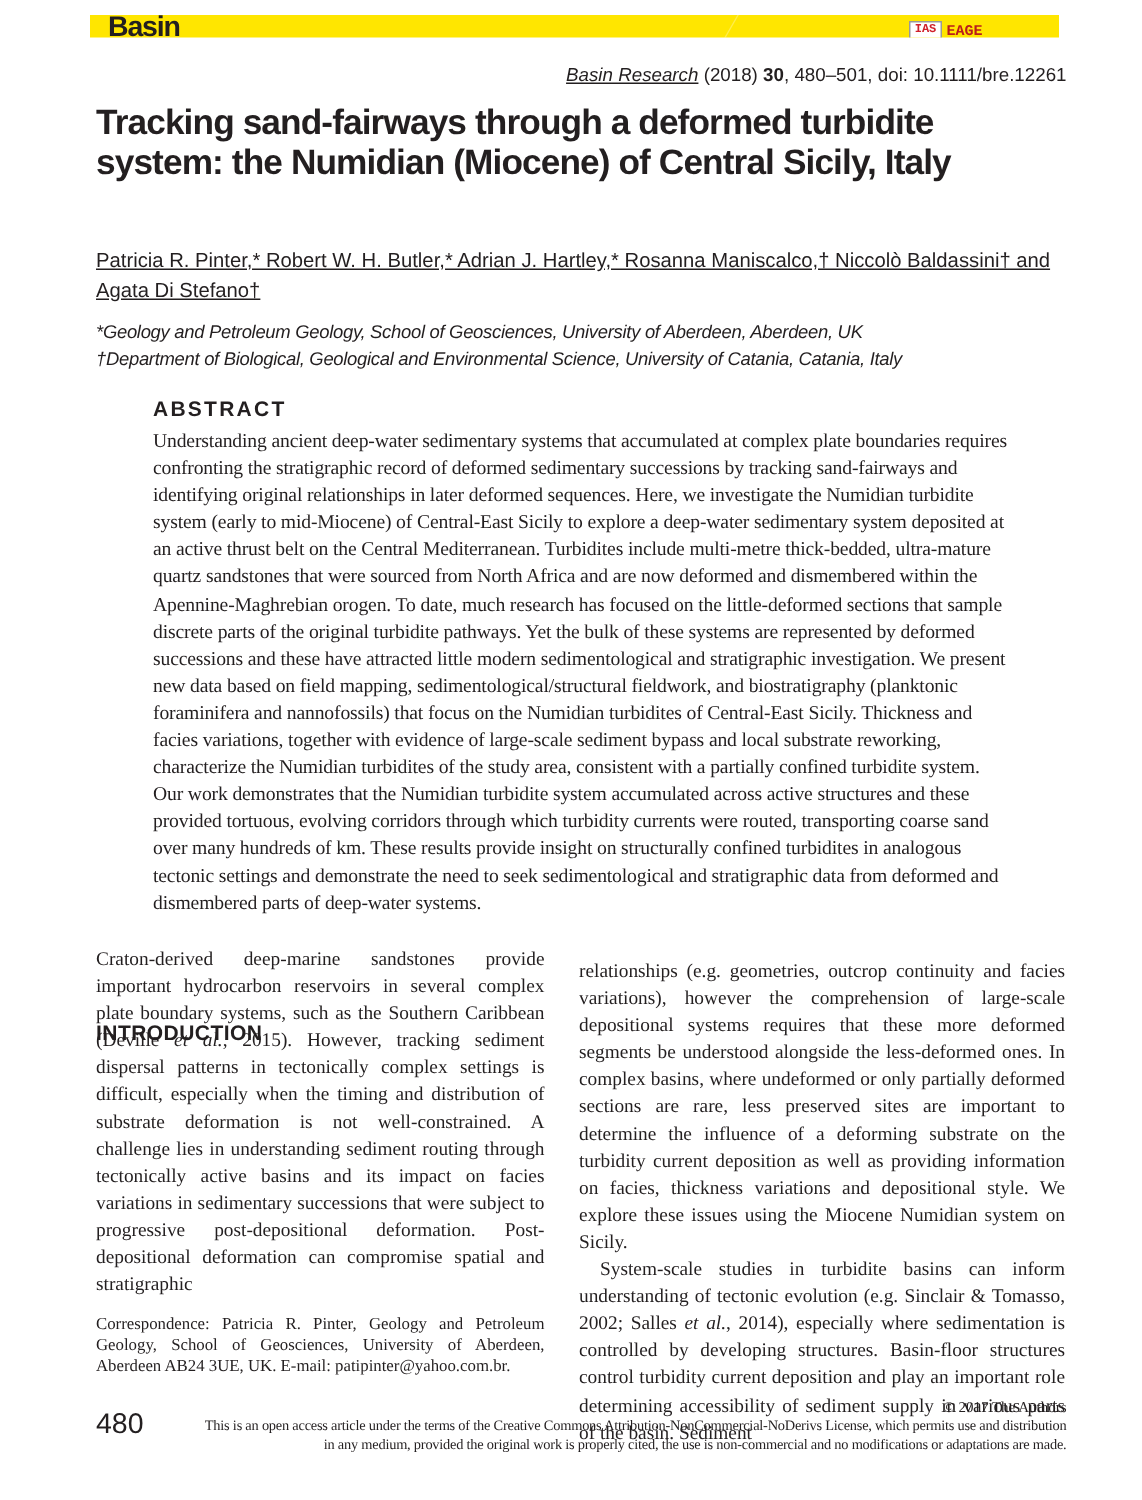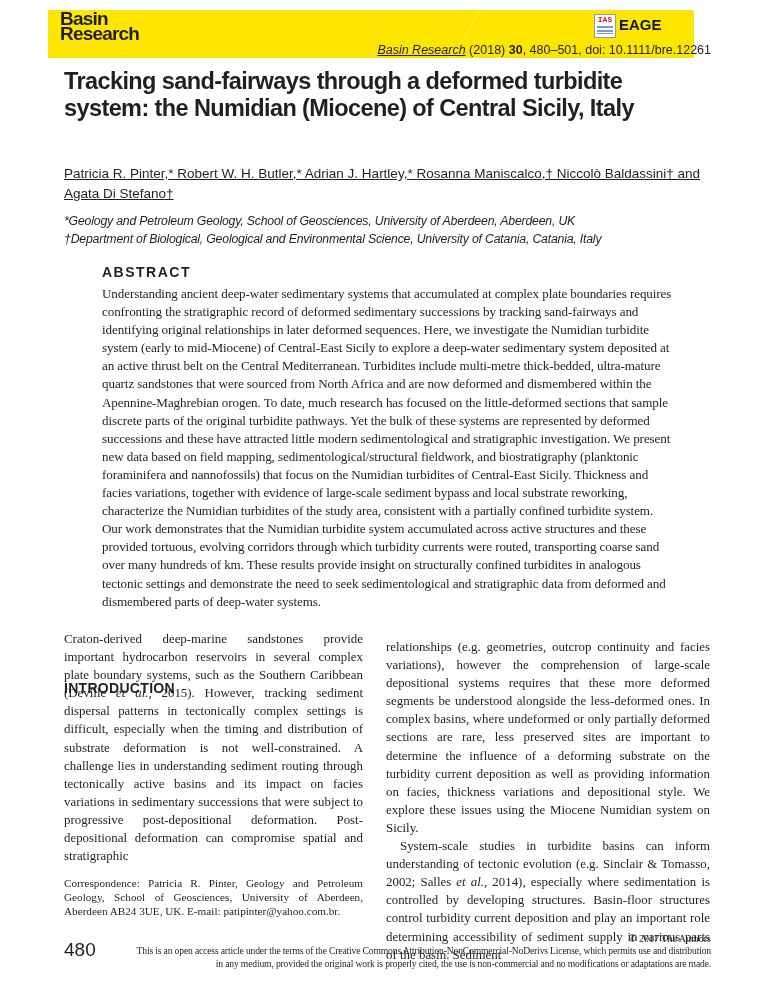--- a/index.html
+++ b/index.html
@@ -1,22 +1,22 @@
 <!DOCTYPE html>
 <html><head>
 <meta charset="utf-8">
 <style>
   html, body { margin:0; padding:0; background:#fff; }
   body { width:761px; height:1000px; position:relative; overflow:hidden; color:#231f20; }
-  .banner { position:absolute; left:48px; top:10px; width:646px; height:48px; background:#ffe600; overflow:hidden; }
+  .banner { position:absolute; left:60px; top:10px; width:646px; height:15px; background:#ffe600; overflow:hidden; }
   .banner .swoosh { position:absolute; left:420px; top:-20px; width:120px; height:80px; border-left:1px solid rgba(255,255,255,0.5); transform:skewX(-30deg); opacity:0.6; }
   .logo { position:absolute; left:12px; top:1px; font-family:"Liberation Sans", sans-serif; font-weight:bold; font-size:19px; line-height:15px; letter-spacing:-0.8px; color:#231f20; }
   .ias { position:absolute; left:546px; top:4px; width:20px; height:22px; background:#fff; border:1px solid #999; font-family:Liberation Mono, monospace; font-size:8px; font-weight:bold; color:#d0202a; text-align:center; line-height:10px; }
   .ias .bars { display:block; margin:1px auto 0; width:16px; height:8px; background:linear-gradient(#7a9ccc 0 30%, #fff 30% 45%, #7a9ccc 45% 70%, #fff 70% 85%, #7a9ccc 85%); }
-  .eage { position:absolute; left:571px; top:6px; font-family:Liberation Sans, sans-serif; font-weight:bold; font-size:15px; color:#0f172a; }
+  .eage { position:absolute; left:571px; top:6px; font-family:Liberation Mono, monospace; font-weight:bold; font-size:10px; color:#b91c1c; }
   .citation { position:absolute; right:50px; top:43px; font-family:"Liberation Sans", sans-serif; font-size:12.5px; color:#231f20; }
   .citation i { font-style:italic;text-decoration:underline; }
   .title { position:absolute; left:64px; top:68px; width:620px; font-family:"Liberation Sans", sans-serif; font-weight:bold; font-size:23.5px; line-height:27px; letter-spacing:-0.6px; color:#231f20; margin:0; }
   .authors { position:absolute; left:64px; top:164px; width:640px; font-family:"Liberation Sans", sans-serif; font-size:13.5px; line-height:20px; margin:0;text-decoration:underline; }
   .affils { position:absolute; left:64px; top:212px; width:650px; font-family:"Liberation Sans", sans-serif; font-style:italic; font-size:12.3px; line-height:18px; letter-spacing:-0.2px; }
   .abs-head { position:absolute; left:102px; top:264px; font-family:"Liberation Sans", sans-serif; font-weight:bold; font-size:14px; letter-spacing:1.5px; margin:0; }
   .abs-body { position:absolute; left:102px; top:285px; width:570px; font-family:"Liberation Serif", serif; font-size:13.1px; line-height:18.1px; margin:0; letter-spacing:-0.1px; }
   .intro-head { position:absolute; left:64px; top:680px; font-family:"Liberation Sans", sans-serif; font-weight:bold; font-size:14px; letter-spacing:0.3px; margin:0; }
   .col { position:absolute; font-family:"Liberation Serif", serif; font-size:12.9px; line-height:18.1px; text-align:justify; margin:0; }
   .col-left { left:64px; top:630px; width:299px; }

